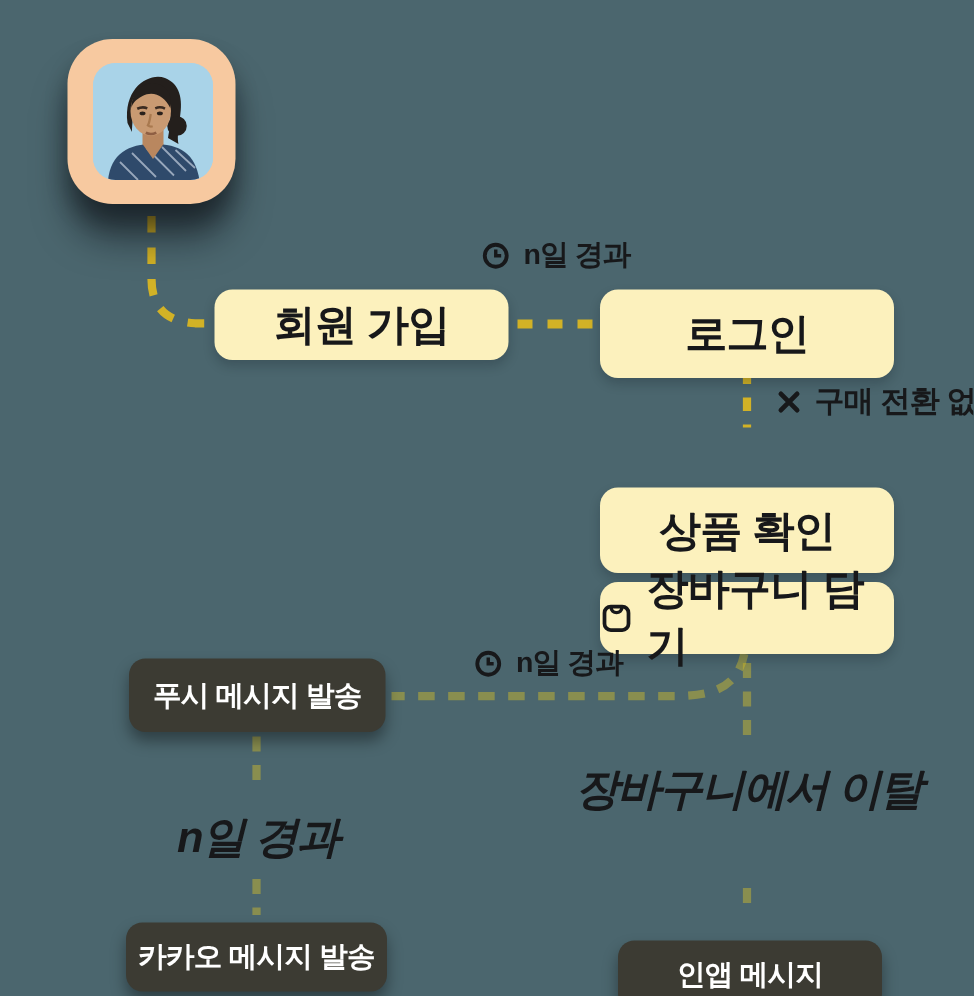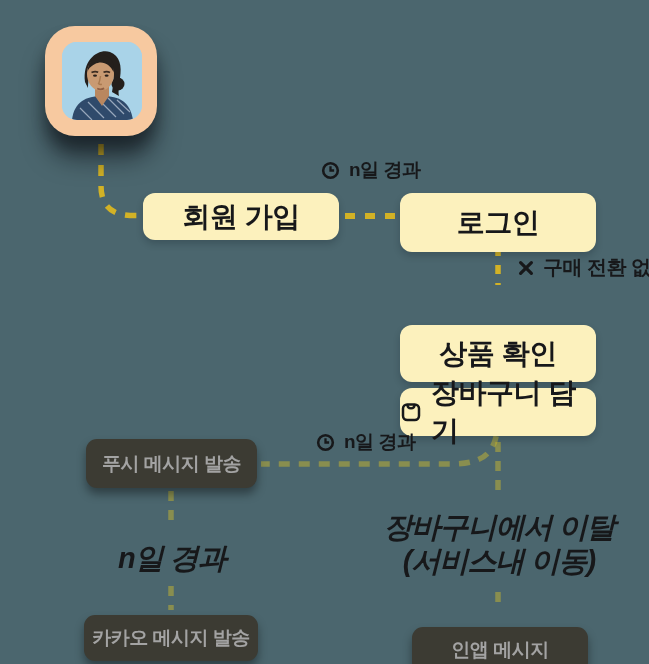--- a/index.html
+++ b/index.html
@@ -23,21 +23,21 @@
   .node{
     position:absolute;display:flex;align-items:center;justify-content:center;
     gap:9px;box-sizing:border-box;
   }
   .node.yellow{
     background:#fcf1bd;border-radius:12px;
     font-size:28px;font-weight:800;letter-spacing:-0.5px;
     box-shadow:0 4px 7px rgba(15,25,30,.22);
   }
   .node.dark{
-    background:#3c3b33;border-radius:11px;color:#a3a3a3;
+    background:#3c3b33;border-radius:11px;color:#ffffff;
     font-size:19px;font-weight:700;letter-spacing:-0.5px;
     box-shadow:0 6px 10px rgba(0,0,0,.38);
   }
   .n-signup {left:143px;top:193px;width:196px;height:47px;}
   .n-login  {left:400px;top:193px;width:196px;height:59px;}
   .n-product{left:400px;top:288px;width:196px;height:57px;margin-top:37px;}
   .n-cart   {left:400px;top:352px;width:196px;height:48px;margin-top:36px;}
   .n-push   {left:86px; top:439px;width:171px;height:49px;}
   .n-kakao  {left:84px; top:615px;width:174px;height:46px;}
   .n-inapp  {left:412px;top:615px;width:176px;height:46px;margin-top:12px;}
@@ -161,16 +161,15 @@
     </span>
     <span>구매 전환 없음</span>
   </div>
 
   <div class="bigtext t-elapsed-big">
     <span>n일 경과</span>
   </div>
 
   <div class="bigtext t-cart-exit">
     <div>장바구니에서 이탈</div>
-    <div>(서비스내 이동)</div>
   </div>
 
 </div>
 
 </body></html>

